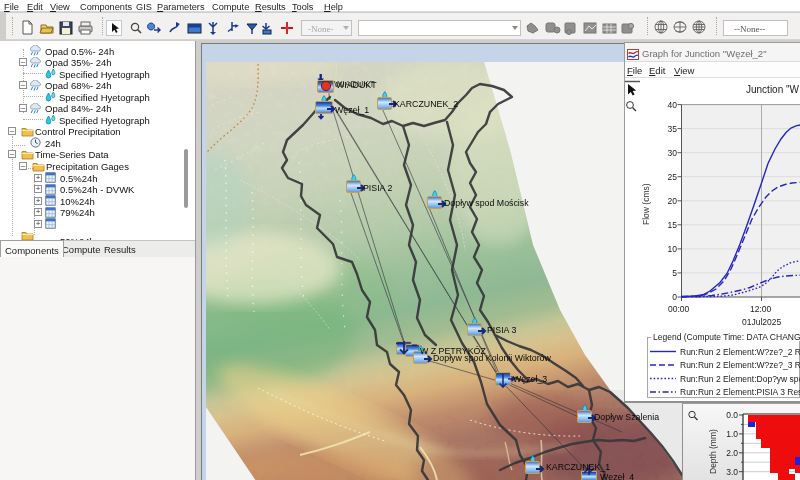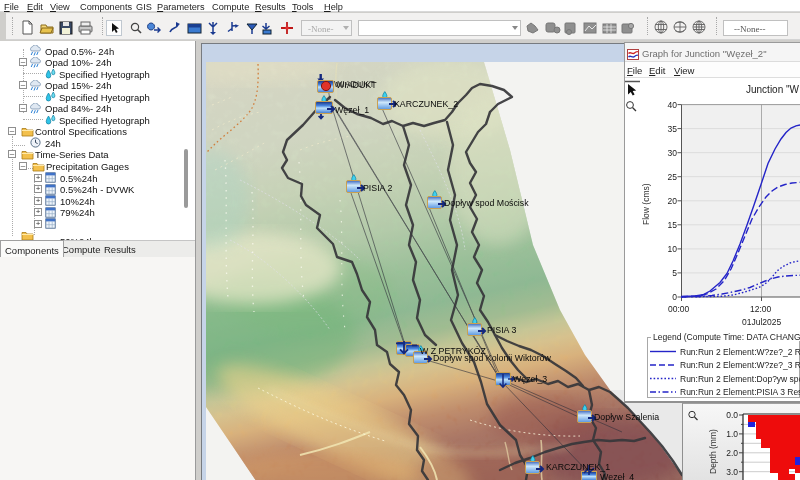--- a/index.html
+++ b/index.html
@@ -172,40 +172,40 @@
           <div class="trow" style="left:0;top:15.55px;width:196px">
             <span class="ebox" style="left:19px;top:1.5px">–</span>
             <span style="position:absolute;left:29px;top:0"><svg width="13" height="12" viewBox="0 0 13 12">
                 <path d="M2.5,6 a2.4,2.4 0 0 1 1,-4.3 a3,3 0 0 1 5.7,0.4 a2.2,2.2 0 0 1 1.4,3.9 z" fill="#dfe8f2" stroke="#7a93ae" stroke-width="0.8"></path>
                 <g stroke="#2a7fd4" stroke-width="1">
                   <line x1="3.5" y1="7" x2="2.2" y2="10"></line>
                   <line x1="6.3" y1="7.2" x2="5" y2="10.5"></line>
                   <line x1="9" y1="7" x2="7.7" y2="10"></line>
                 </g>
               </svg></span>
-            <span style="position:absolute;left:45px;top:0.5px">Opad 10%- 24h</span>
+            <span style="position:absolute;left:45px;top:0.5px">Opad 35%- 24h</span>
           </div>
           <div class="trow" style="left:0;top:27.1px;width:196px">
             <span style="position:absolute;left:45px;top:0"><svg width="11" height="12" viewBox="0 0 11 12">
                 <path d="M3.5,2 q2.3,3.6 2.3,5.4 a2.3,2.6 0 1 1 -4.6,0 q0,-1.8 2.3,-5.4" fill="#2fc4e8" stroke="#0e7c9e" stroke-width="0.7"></path>
                 <path d="M8.3,1 q1.6,2.6 1.6,3.8 a1.6,1.9 0 1 1 -3.2,0 q0,-1.2 1.6,-3.8" fill="#6adef2" stroke="#0e7c9e" stroke-width="0.7"></path>
               </svg></span>
             <span style="position:absolute;left:59px;top:0.5px">Specified Hyetograph</span>
           </div>
           <div class="trow" style="left:0;top:38.650000000000006px;width:196px">
             <span class="ebox" style="left:19px;top:1.5px">–</span>
             <span style="position:absolute;left:29px;top:0"><svg width="13" height="12" viewBox="0 0 13 12">
                 <path d="M2.5,6 a2.4,2.4 0 0 1 1,-4.3 a3,3 0 0 1 5.7,0.4 a2.2,2.2 0 0 1 1.4,3.9 z" fill="#dfe8f2" stroke="#7a93ae" stroke-width="0.8"></path>
                 <g stroke="#2a7fd4" stroke-width="1">
                   <line x1="3.5" y1="7" x2="2.2" y2="10"></line>
                   <line x1="6.3" y1="7.2" x2="5" y2="10.5"></line>
                   <line x1="9" y1="7" x2="7.7" y2="10"></line>
                 </g>
               </svg></span>
-            <span style="position:absolute;left:45px;top:0.5px">Opad 15%- 24h</span>
+            <span style="position:absolute;left:45px;top:0.5px">Opad 68%- 24h</span>
           </div>
           <div class="trow" style="left:0;top:50.2px;width:196px">
             <span style="position:absolute;left:45px;top:0"><svg width="11" height="12" viewBox="0 0 11 12">
                 <path d="M3.5,2 q2.3,3.6 2.3,5.4 a2.3,2.6 0 1 1 -4.6,0 q0,-1.8 2.3,-5.4" fill="#2fc4e8" stroke="#0e7c9e" stroke-width="0.7"></path>
                 <path d="M8.3,1 q1.6,2.6 1.6,3.8 a1.6,1.9 0 1 1 -3.2,0 q0,-1.2 1.6,-3.8" fill="#6adef2" stroke="#0e7c9e" stroke-width="0.7"></path>
               </svg></span>
             <span style="position:absolute;left:59px;top:0.5px">Specified Hyetograph</span>
           </div>
           <div class="trow" style="left:0;top:61.75px;width:196px">
             <span class="ebox" style="left:19px;top:1.5px">–</span>
@@ -225,21 +225,21 @@
                 <path d="M8.3,1 q1.6,2.6 1.6,3.8 a1.6,1.9 0 1 1 -3.2,0 q0,-1.2 1.6,-3.8" fill="#6adef2" stroke="#0e7c9e" stroke-width="0.7"></path>
               </svg></span>
             <span style="position:absolute;left:59px;top:0.5px">Specified Hyetograph</span>
           </div>
           <div class="trow" style="left:0;top:84.85000000000001px;width:196px">
             <span class="ebox" style="left:8px;top:1.5px">–</span>
             <span style="position:absolute;left:21px;top:0"><svg width="13" height="11" viewBox="0 0 13 11">
                 <path d="M1,2.5 h4 l1,1.5 h6 v6 h-11 z" fill="#f3c04c" stroke="#a97b16" stroke-width="0.8"></path>
                 <path d="M1,4.5 h11" stroke="#ffe9a8" stroke-width="1"></path>
               </svg></span>
-            <span style="position:absolute;left:35px;top:0.5px">Control Specifications</span>
+            <span style="position:absolute;left:35px;top:0.5px">Control Precipitation</span>
           </div>
           <div class="trow" style="left:0;top:96.4px;width:196px">
             <span style="position:absolute;left:30px;top:0"><svg width="11" height="11" viewBox="0 0 11 11">
                 <circle cx="5.5" cy="5.5" r="4.6" fill="#eef2f8" stroke="#47617c" stroke-width="0.9"></circle>
                 <path d="M5.5,5.5 L5.5,2.6 M5.5,5.5 L7.6,6.6" stroke="#24374e" stroke-width="0.9"></path>
               </svg></span>
             <span style="position:absolute;left:45px;top:0.5px">24h</span>
           </div>
           <div class="trow" style="left:0;top:107.95px;width:196px">
             <span class="ebox" style="left:8px;top:1.5px">–</span>

